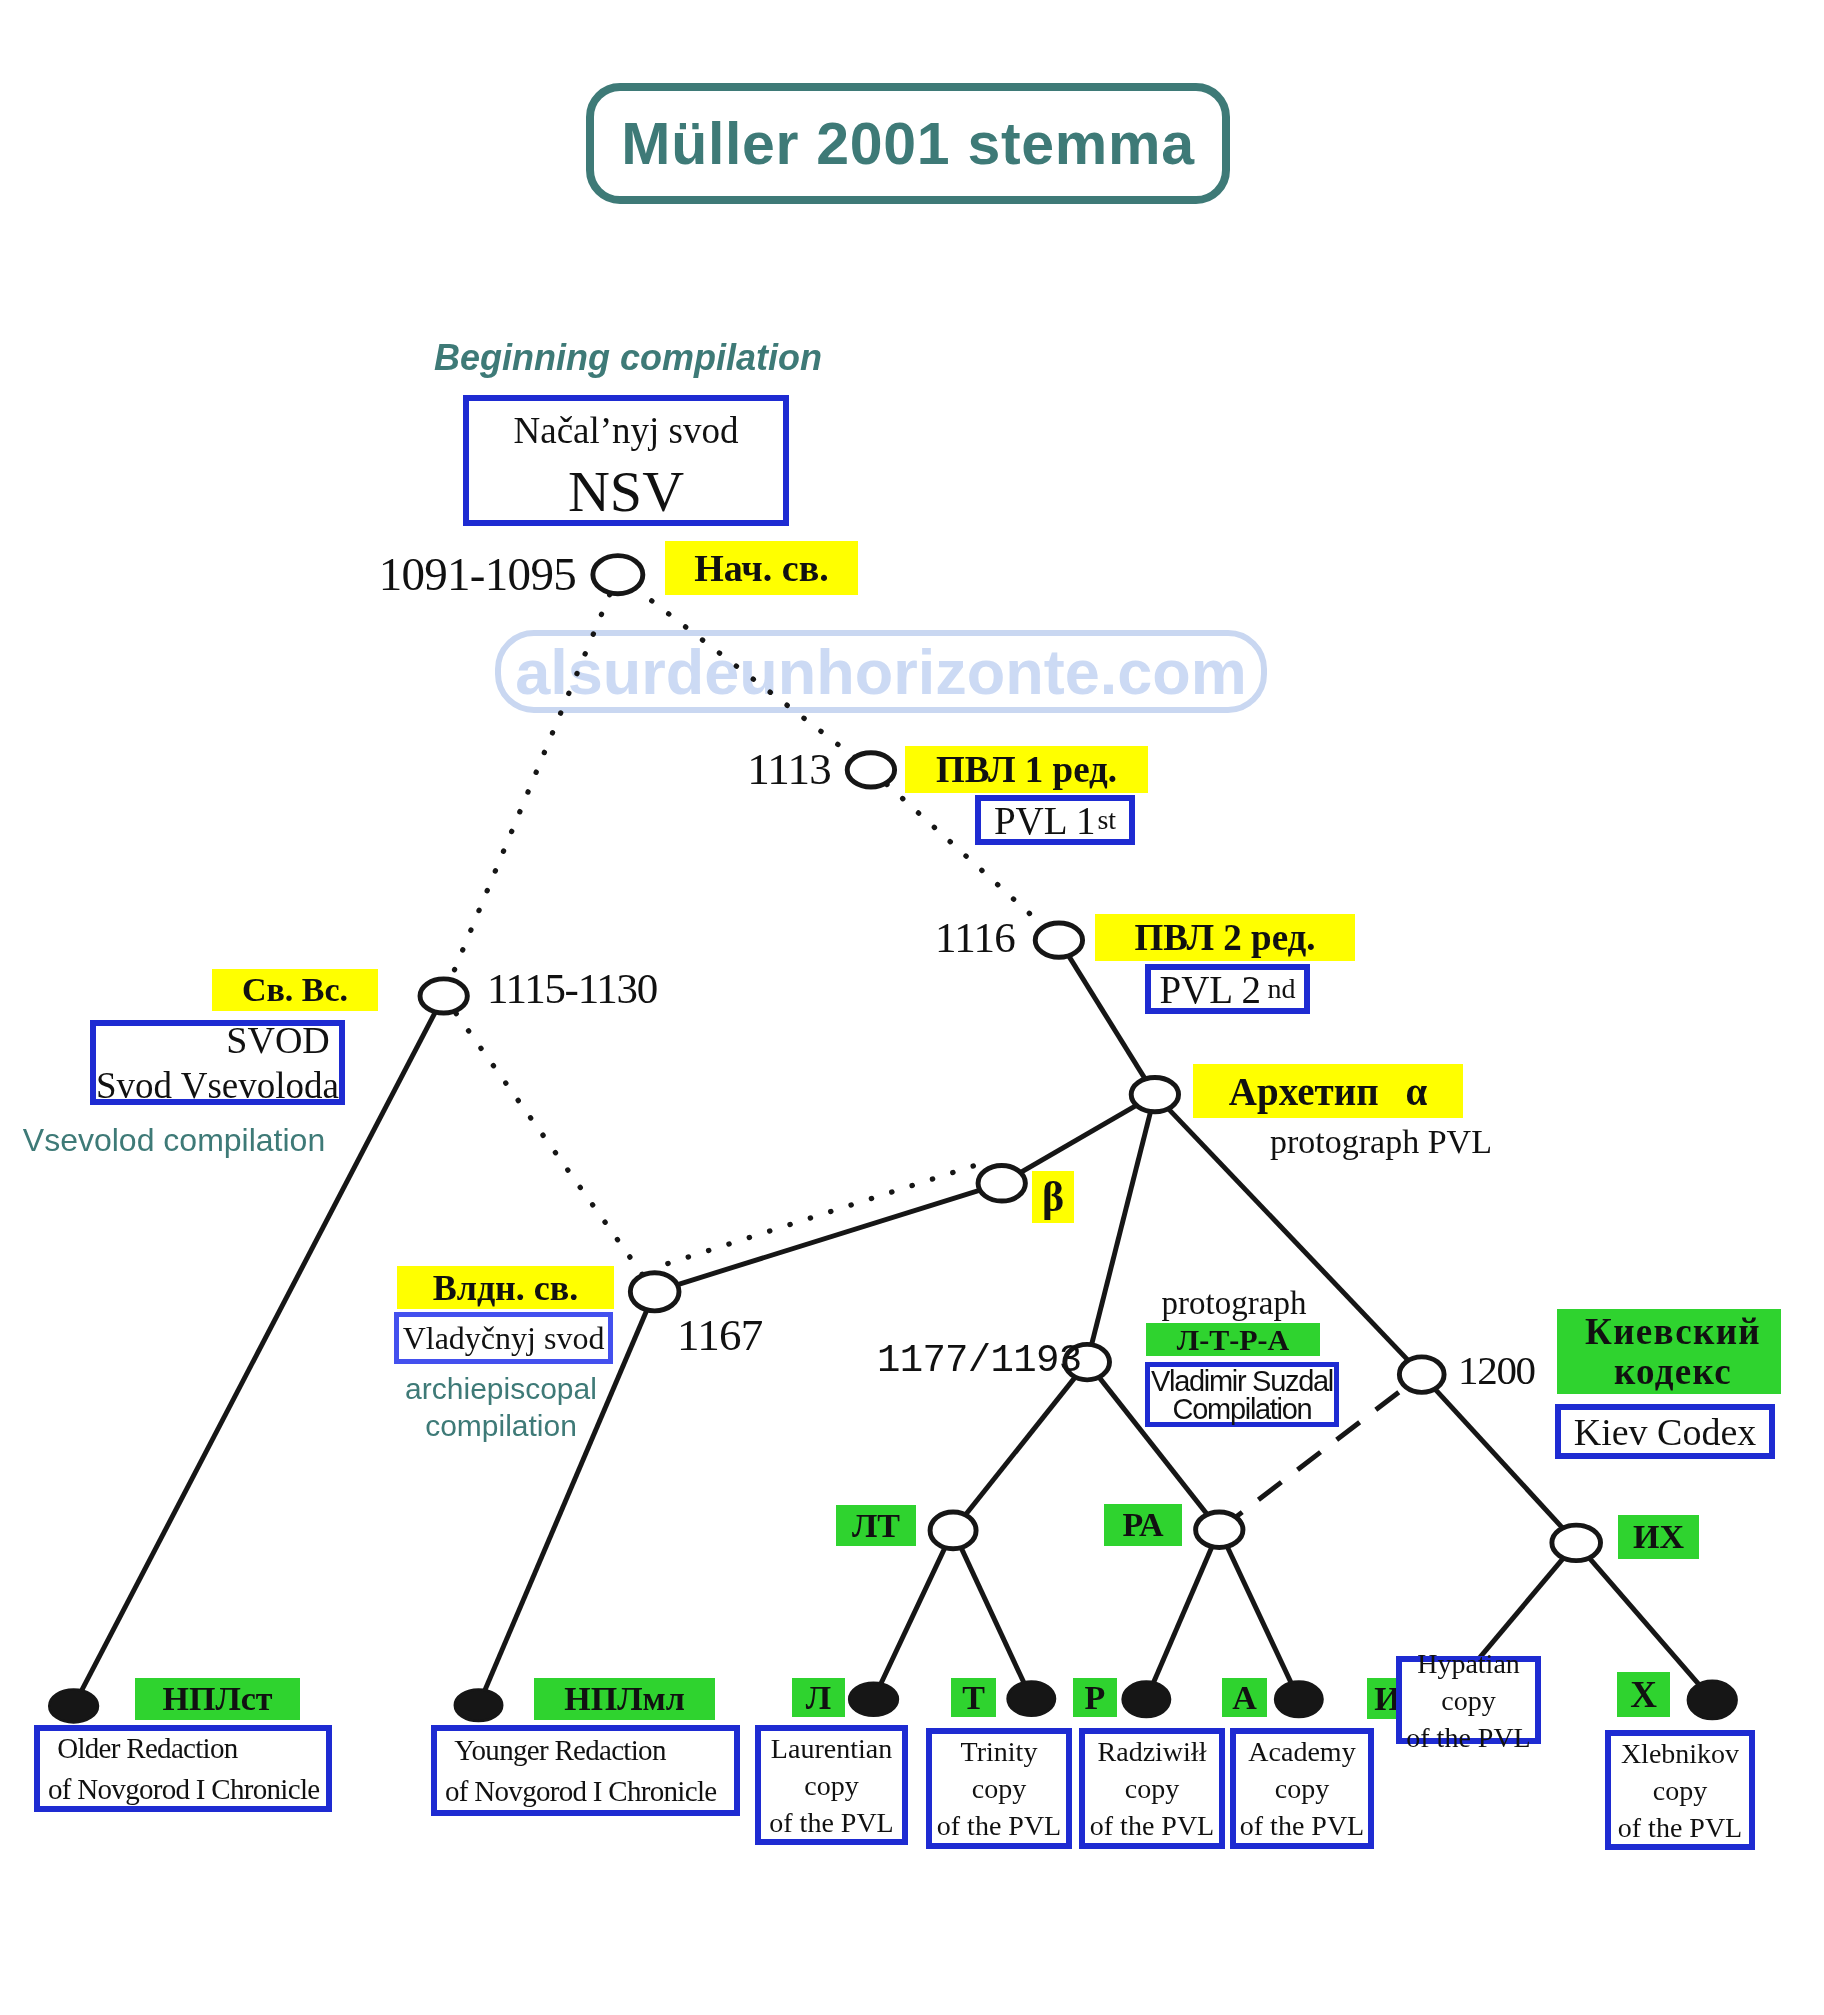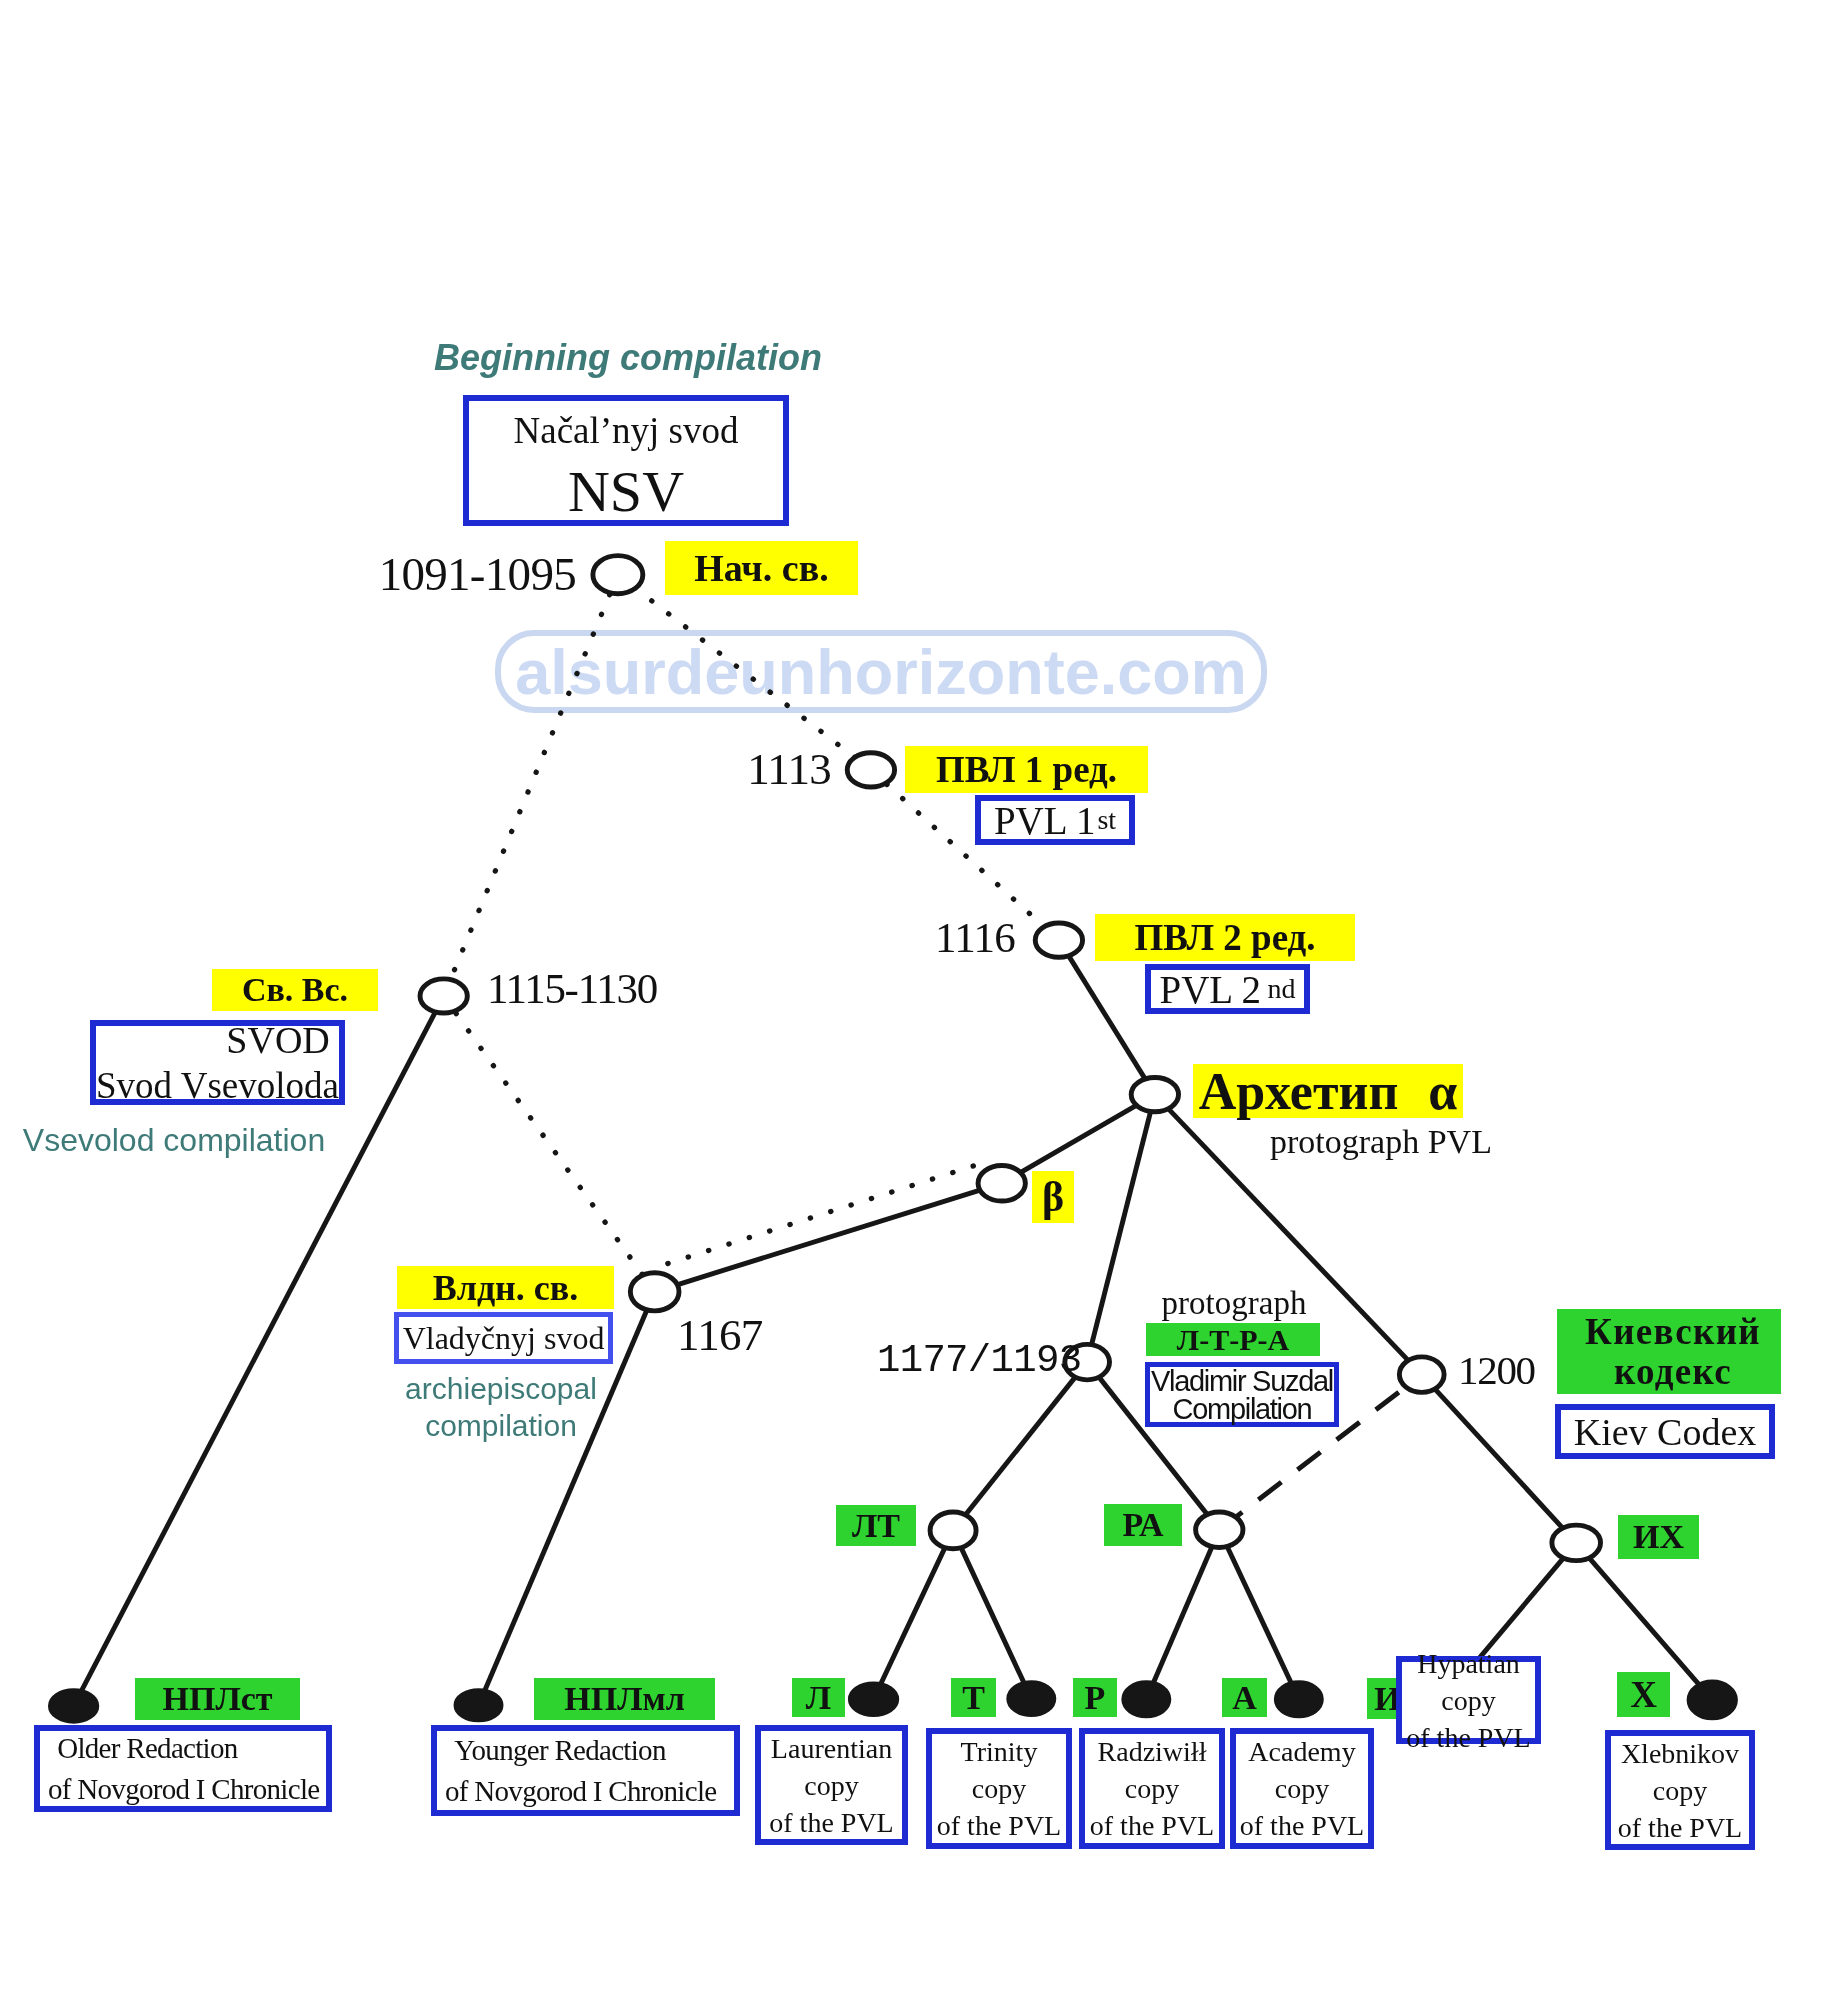--- a/index.html
+++ b/index.html
@@ -97,21 +97,21 @@
   #pvl2-box { left: 1145px; top: 964px; width: 165px; height: 50px; border-width: 6px; font-size: 39px; }
   #pvl2-box .sm { margin-left: 6.6px; }
 
   #sv-vs { left: 212px; top: 969px; width: 166px; height: 42px; font-size: 34px; }
   #y1115 { left: 487px; top: 966px; width: 217px; height: 45px; font-size: 43px; line-height: 45px; text-align: left; letter-spacing: -1.3px; }
   #svod-box { left: 90px; top: 1020px; width: 255px; height: 85px; align-items: flex-end; }
   #svod-box .l1 { font-size: 38px; line-height: 38px; padding-right: 9.2px; }
   #svod-box .l2 { font-size: 37px; line-height: 38px; align-self: center; margin-top: 8px; }
   #vsevolod { left: 13px; top: 1122px; width: 322px; height: 36px; font-size: 32px; line-height: 36px; text-align: center; }
 
-  #arkhetip { left: 1193px; top: 1064px; width: 270px; height: 54px; font-size: 52px; word-spacing: 17px; }
+  #arkhetip { left: 1193px; top: 1064px; width: 270px; height: 54px; font-size: 39px; word-spacing: 17px; }
   #protograph-pvl { left: 1267px; top: 1126px; width: 228px; height: 32px; font-size: 34px; line-height: 32px; text-align: center; }
   #beta { left: 1032px; top: 1171px; width: 42px; height: 52px; font-size: 42px; }
 
   #vldn-sv { left: 397px; top: 1266px; width: 217px; height: 43px; font-size: 36px; }
   #vladychnyj-box { left: 394px; top: 1312px; width: 219px; height: 52px; border: 5.3px solid #4350ee; background: #fff; font-size: 32px; }
   #archiepiscopal { left: 402px; top: 1370px; width: 198px; height: 74px; font-size: 30px; line-height: 37px; text-align: center; }
   #y1167 { left: 677px; top: 1313px; width: 92px; height: 45px; font-size: 45px; line-height: 45px; letter-spacing: -0.7px; }
 
   #y1177 { left: 877px; top: 1342px; width: 173px; height: 39px; font-size: 39px; line-height: 39px; letter-spacing: -0.7px; font-family: Liberation Mono, monospace; }
   #protograph2 { left: 1155px; top: 1287px; width: 158px; height: 32px; font-size: 33px; line-height: 32px; text-align: center; }
@@ -196,20 +196,23 @@
       <ellipse cx="112" cy="2595" rx="37" ry="25" class="node-filled"></ellipse>
       <ellipse cx="728" cy="2594" rx="36" ry="24" class="node-filled"></ellipse>
       <ellipse cx="1329" cy="2585" rx="37" ry="25" class="node-filled"></ellipse>
       <ellipse cx="1569" cy="2584" rx="36" ry="26" class="node-filled"></ellipse>
       <ellipse cx="1744" cy="2585" rx="36" ry="27" class="node-filled"></ellipse>
       <ellipse cx="1976" cy="2585" rx="36" ry="27" class="node-filled"></ellipse>
       <ellipse cx="2192" cy="2592" rx="37" ry="28" class="node-filled"></ellipse>
       <ellipse cx="2605" cy="2586" rx="37" ry="29" class="node-filled"></ellipse>
     </svg>
 
+  <div class="lbl center" id="title-box">
+    <span class="t">Müller 2001 stemma</span>
+  </div>
 
   <div class="lbl teal-note" id="beginning">Beginning compilation</div>
 
   <div class="lbl col bluebox" id="nsv-box">
     <div class="l1">Načal’nyj svod</div>
     <div class="l2">NSV</div>
   </div>
 
   <div class="lbl" id="y1091">1091-1095</div>
   <div class="lbl center yellow" id="nach-sv">Нач. св.</div>

